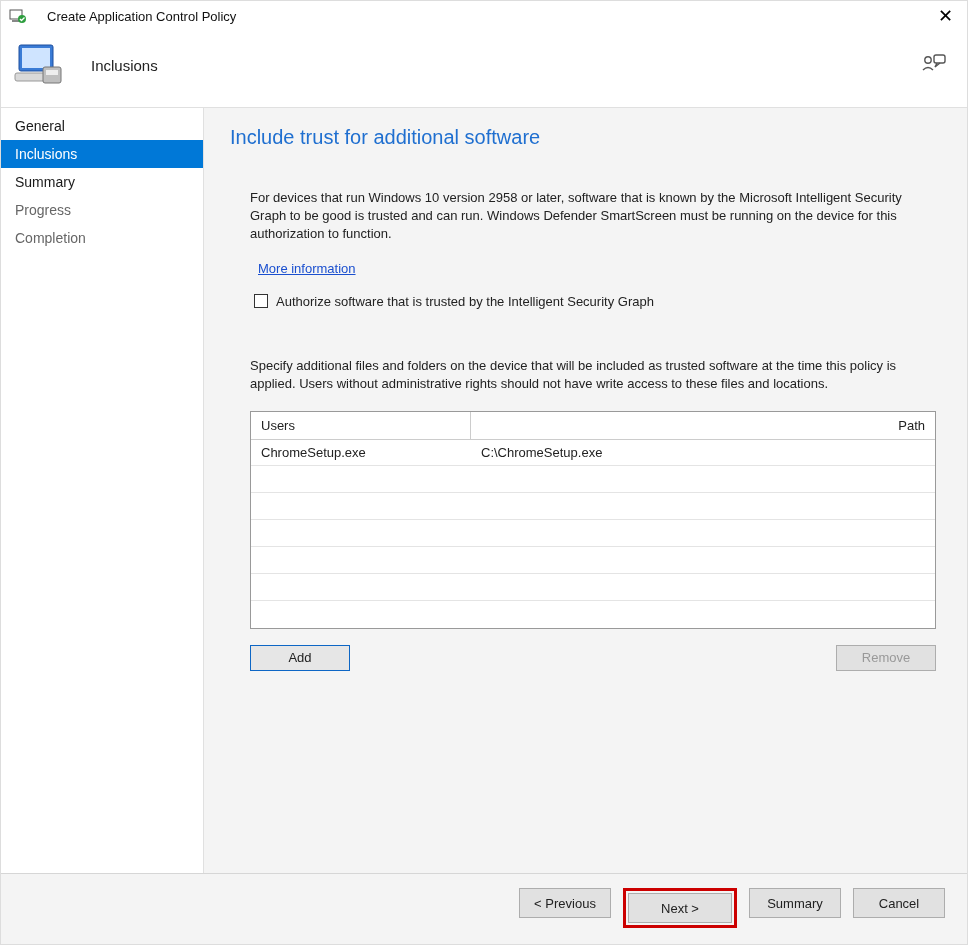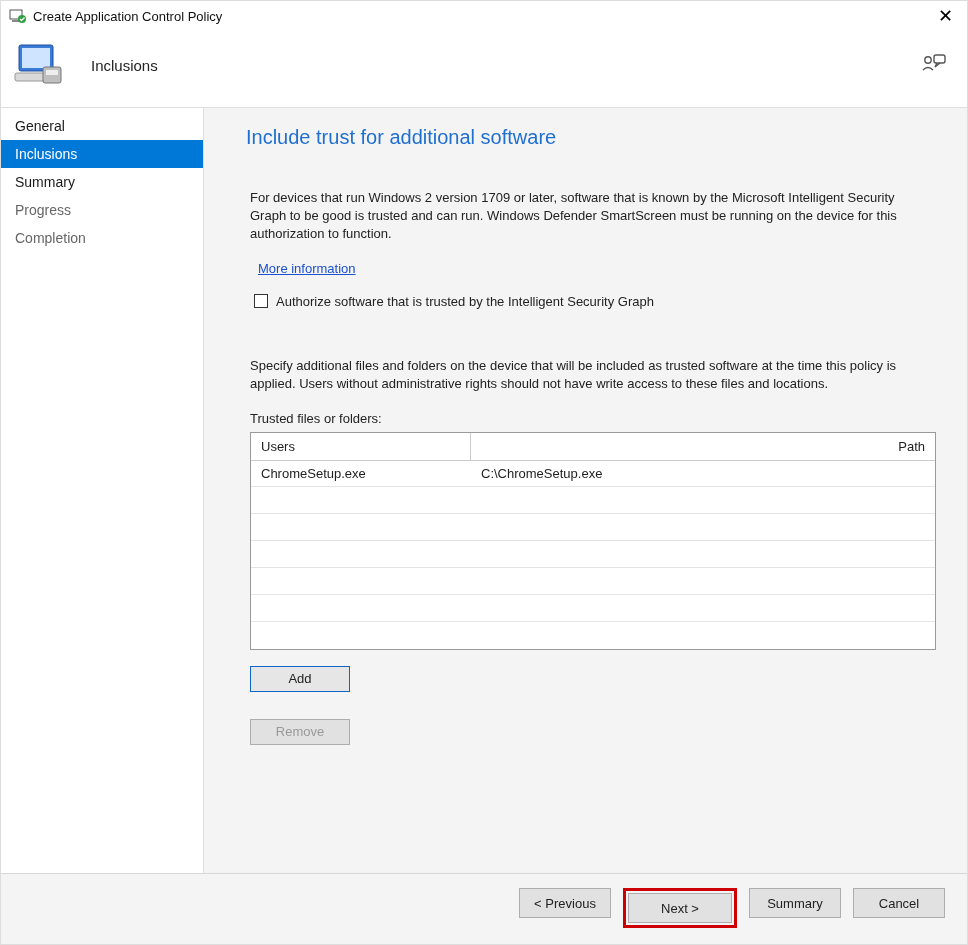--- a/index.html
+++ b/index.html
@@ -20,21 +20,21 @@
     border: 1px solid #ddd;
   }
   .titlebar {
     display: flex;
     align-items: center;
     justify-content: space-between;
     padding: 4px 8px;
     height: 30px;
     background: #fff;
   }
-  .titlebar-left { display: flex; align-items: center; gap: 6px; }
+  .titlebar-left { display: flex; align-items: center; gap: 20px; }
   .titlebar-title { font-size: 13px; color: #111; }
   .close-x { font-size: 18px; color: #000; cursor: pointer; padding: 0 6px; font-weight: 300; }
   .header {
     display: flex;
     align-items: center;
     justify-content: space-between;
     padding: 10px 20px 18px 12px;
     background: #fff;
   }
   .header-left { display: flex; align-items: center; gap: 24px; }
@@ -68,21 +68,21 @@
     background: #f4f4f4;
     padding: 18px 26px 0 26px;
     display: flex;
     flex-direction: column;
     overflow: hidden;
   }
   .main-heading {
     color: #1f6fd0;
     font-size: 20px;
     font-weight: 400;
-    margin: 0 0 40px 16px;
+    margin: 0 0 40px 0;
   }
   .inner {
     padding: 0 20px;
   }
   .para { font-size: 13px; color: #222; line-height: 1.38; margin-bottom: 18px; }
   .link { color: #1a4fcf; text-decoration: underline; cursor: pointer; padding-left: 8px; display: inline-block; margin-bottom: 18px; }
   .checkbox-row { display: flex; align-items: center; gap: 8px; padding-left: 4px; margin-bottom: 48px; }
   .checkbox-box {
     width: 14px; height: 14px; border: 1px solid #333; background: #fff;
   }
@@ -108,25 +108,24 @@
   .td {
     padding: 5px 10px;
     font-size: 13px;
     color: #222;
   }
   .td-name { width: 220px; }
   .td-path { flex: 1; }
   .empty-row { height: 27px; border-bottom: 1px solid #e4e4e4; }
   .btn-row {
     display: flex;
-    justify-content: flex-end;
+    justify-content: space-between;
     gap: 27px;
     margin-top: 16px;
     width: 686px;
-    flex-direction: column;
   }
   .btn {
     width: 100px;
     height: 26px;
     background: #e1e1e1;
     border: 1px solid #adadad;
     font-size: 13px;
     color: #222;
     cursor: pointer;
     display: flex;
@@ -212,32 +211,31 @@
       </div>
       <div class="sidebar-item gray">
         <span>Completion</span>
       </div>
     </div>
 
     <div class="main">
       <div class="main-heading">Include trust for additional software</div>
 
       <div class="inner">
-        <div class="para">For devices that run Windows 2 version 1709 or later, software that is known by the Microsoft Intelligent Security Graph to be good is trusted and can run. Windows Defender SmartScreen must be running on the device for this authorization to function.</div>
+        <div class="para">For devices that run Windows 10 version 2958 or later, software that is known by the Microsoft Intelligent Security Graph to be good is trusted and can run. Windows Defender SmartScreen must be running on the device for this authorization to function.</div>
 
         <a class="link">More information</a>
 
         <div class="checkbox-row">
           <span class="checkbox-box"></span>
           <span>Authorize software that is trusted by the Intelligent Security Graph</span>
         </div>
 
         <div class="para2">Specify additional files and folders on the device that will be included as trusted software at the time this policy is applied. Users without administrative rights should not have write access to these files and locations.</div>
 
-        <div class="table-label">Trusted files or folders:</div>
 
         <div class="table">
           <div class="table-header-row">
             <div class="th th-name">Users</div>
             <div class="th th-path">Path</div>
           </div>
           <div class="table-row">
             <div class="td td-name">ChromeSetup.exe</div>
             <div class="td td-path">C:\ChromeSetup.exe</div>
           </div>

